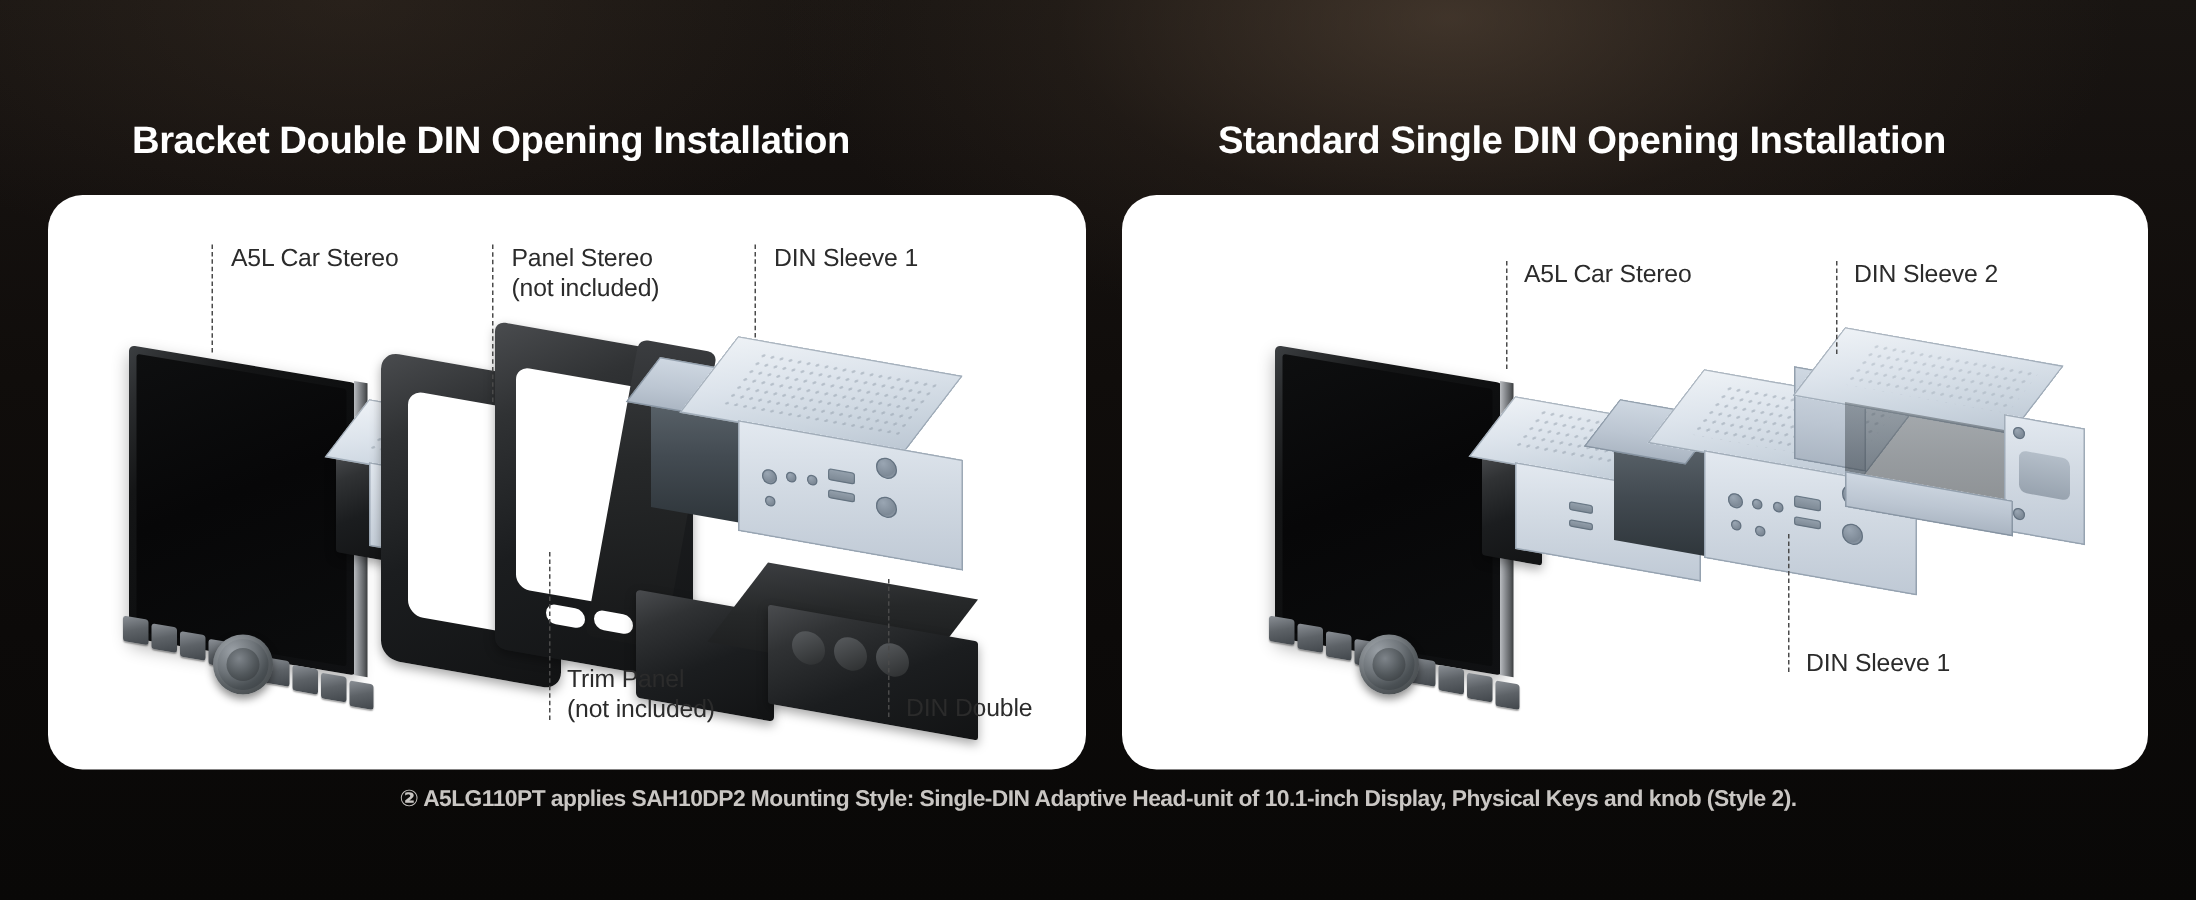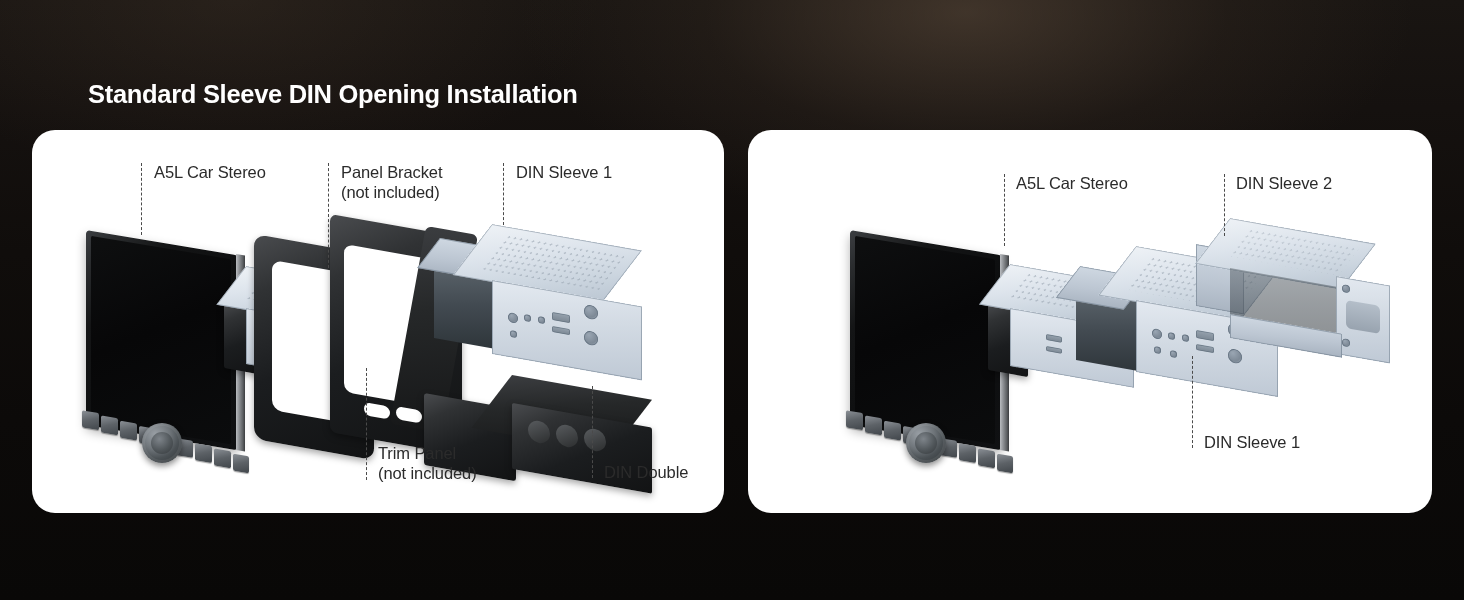--- a/index.html
+++ b/index.html
@@ -142,21 +142,22 @@
   #footer div{
     font-size:15.2px;line-height:22.4px;color:#c9c6c3;
     font-weight:bold;letter-spacing:-0.35px;white-space:nowrap;
   }
 </style>
 </head>
 <body>
 
 <div id="stage">
 
-  <div id="title-left" class="title">Standard Sleeve DIN Opening Installation</div>
+  <div id="title-left" class="title">Bracket Double DIN Opening Installation</div>
+  <div id="title-right" class="title">Standard Single DIN Opening Installation</div>
 
   <div id="card-left" class="card">
 
     <div class="part" style="left:48px;top:100px;width:180px;height:215px;">
 
       <div class="hu-screen" style="left:6px;top:0px;width:152px;height:195px;
                   transform:skewY(9.5deg);transform-origin:left top;">
         <div class="hu-glass"></div>
       </div>
       <div class="hu-edge" style="left:156px;top:24px;width:9px;height:196px;
@@ -254,21 +255,21 @@
       <div class="hole" style="left:150px;top:84px;width:14px;height:14px;transform:skewY(10deg);transform-origin:left top;"></div>
       <div class="hole" style="left:150px;top:110px;width:14px;height:14px;transform:skewY(10deg);transform-origin:left top;"></div>
     </div>
 
     <div class="callout">
       <div class="lbl" style="left:122px;top:33px;">A5L Car Stereo</div>
       <div class="leader" style="left:109px;top:33px;height:72px;"></div>
     </div>
 
     <div class="callout">
-      <div class="lbl" style="left:309px;top:33px;">Panel Bracket
+      <div class="lbl" style="left:309px;top:33px;">Panel Stereo
 (not included)</div>
       <div class="leader" style="left:296px;top:33px;height:105px;"></div>
     </div>
 
     <div class="callout">
       <div class="lbl" style="left:484px;top:33px;">DIN Sleeve 1</div>
       <div class="leader" style="left:471px;top:33px;height:62px;"></div>
     </div>
 
     <div class="callout">
@@ -372,15 +373,16 @@
       <div class="leader" style="left:476px;top:44px;height:62px;"></div>
     </div>
 
     <div class="callout">
       <div class="lbl" style="left:456px;top:303px;">DIN Sleeve 1</div>
       <div class="leader" style="left:444px;top:226px;height:92px;"></div>
     </div>
   </div>
 
   <div id="footer">
+    <div>② A5LG110PT applies SAH10DP2 Mounting Style: Single-DIN Adaptive Head-unit of 10.1-inch Display, Physical Keys and knob (Style 2).</div>
   </div>
 
 </div>
 
 </body></html>

